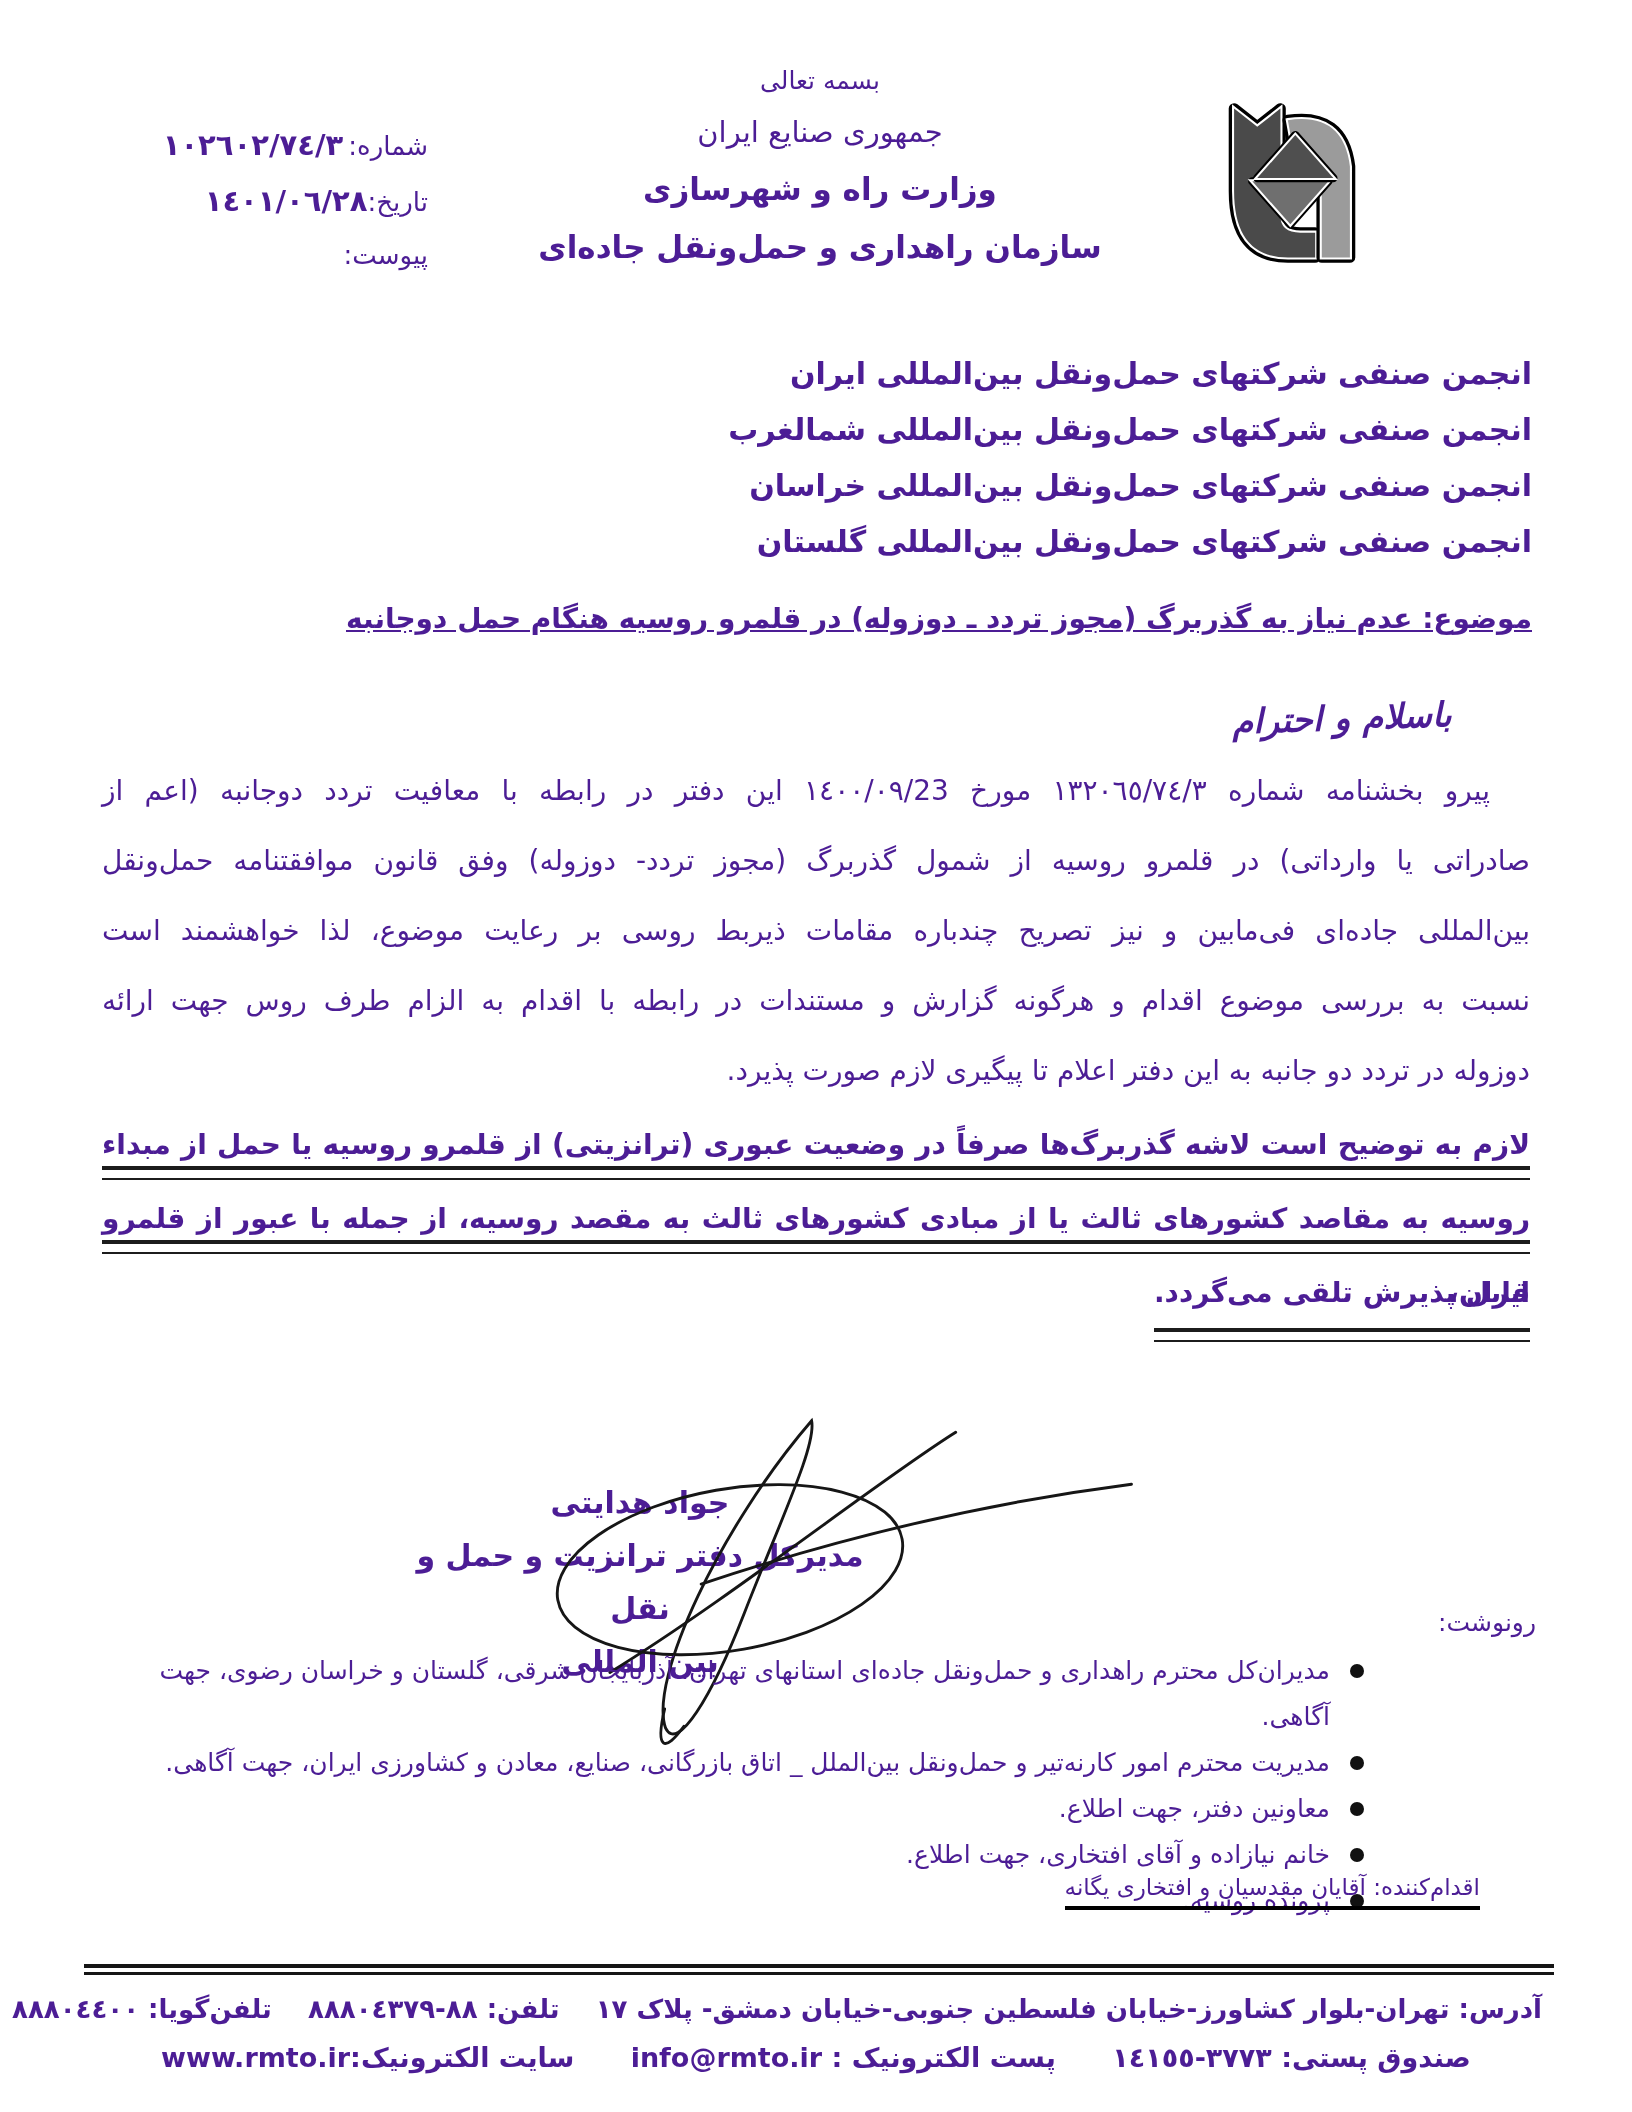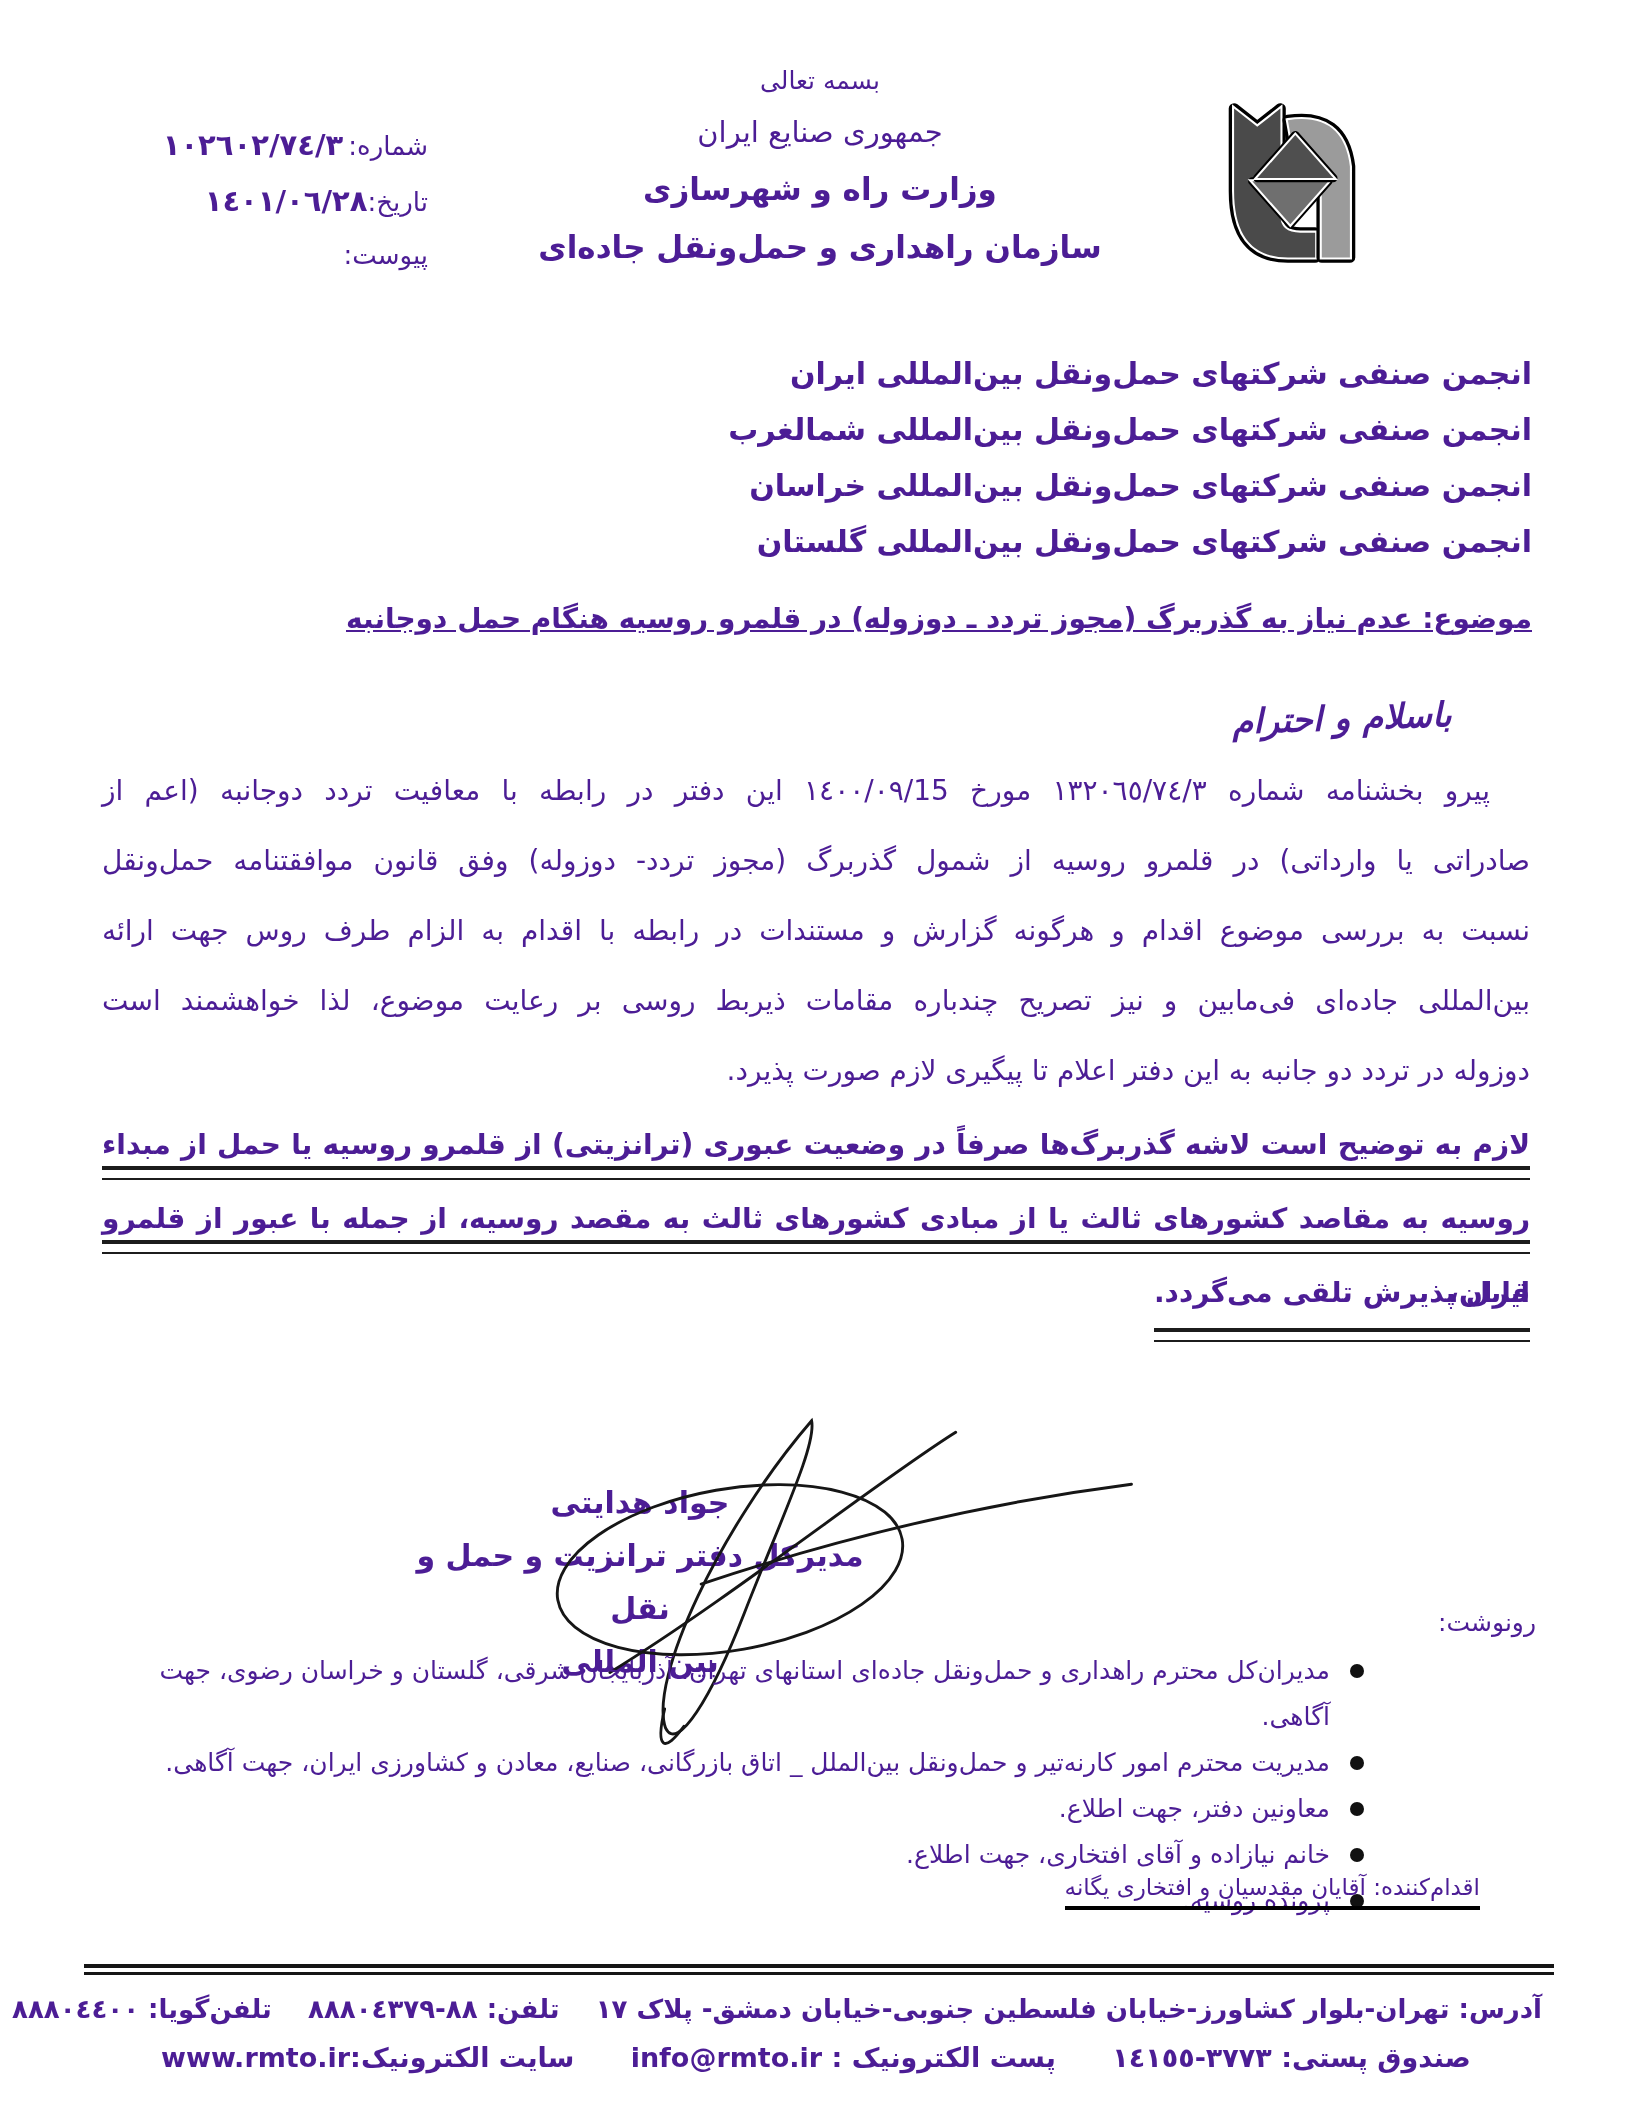--- a/index.html
+++ b/index.html
@@ -128,24 +128,24 @@
     <div class="recipient">انجمن صنفی شرکتهای حمل‌ونقل بین‌المللی شمالغرب</div>
     <div class="recipient">انجمن صنفی شرکتهای حمل‌ونقل بین‌المللی خراسان</div>
     <div class="recipient">انجمن صنفی شرکتهای حمل‌ونقل بین‌المللی گلستان</div>
   </div>
 
   <div class="subject">موضوع: عدم نیاز به گذربرگ (مجوز تردد ـ دوزوله) در قلمرو روسیه هنگام حمل دوجانبه</div>
 
   <div class="salutation">باسلام و احترام</div>
 
   <div class="para1">
-    <div class="bline first">پیرو بخشنامه شماره ١٣٢٠٦٥/٧٤/٣ مورخ ١٤٠٠/٠٩/15 این دفتر در رابطه با معافیت تردد دوجانبه (اعم از</div>
+    <div class="bline first">پیرو بخشنامه شماره ١٣٢٠٦٥/٧٤/٣ مورخ ١٤٠٠/٠٩/23 این دفتر در رابطه با معافیت تردد دوجانبه (اعم از</div>
     <div class="bline">صادراتی یا وارداتی) در قلمرو روسیه از شمول گذربرگ (مجوز تردد- دوزوله) وفق قانون موافقتنامه حمل‌ونقل</div>
+    <div class="bline">بین‌المللی جاده‌ای فی‌مابین و نیز تصریح چندباره مقامات ذیربط روسی بر رعایت موضوع، لذا خواهشمند است</div>
     <div class="bline">نسبت به بررسی موضوع اقدام و هرگونه گزارش و مستندات در رابطه با اقدام به الزام طرف روس جهت ارائه</div>
-    <div class="bline">بین‌المللی جاده‌ای فی‌مابین و نیز تصریح چندباره مقامات ذیربط روسی بر رعایت موضوع، لذا خواهشمند است</div>
     <div class="bline last">دوزوله در تردد دو جانبه به این دفتر اعلام تا پیگیری لازم صورت پذیرد.</div>
   </div>
 
   <div class="para2">
     <div class="bline full">لازم به توضیح است لاشه گذربرگ‌ها صرفاً در وضعیت عبوری (ترانزیتی) از قلمرو روسیه یا حمل از مبداء</div>
     <div class="bline full">روسیه به مقاصد کشورهای ثالث یا از مبادی کشورهای ثالث به مقصد روسیه، از جمله با عبور از قلمرو ایران،</div>
     <div class="bline last">
       <span class="uwrap">قابل پذیرش تلقی می‌گردد.</span>
     </div>
   </div>

